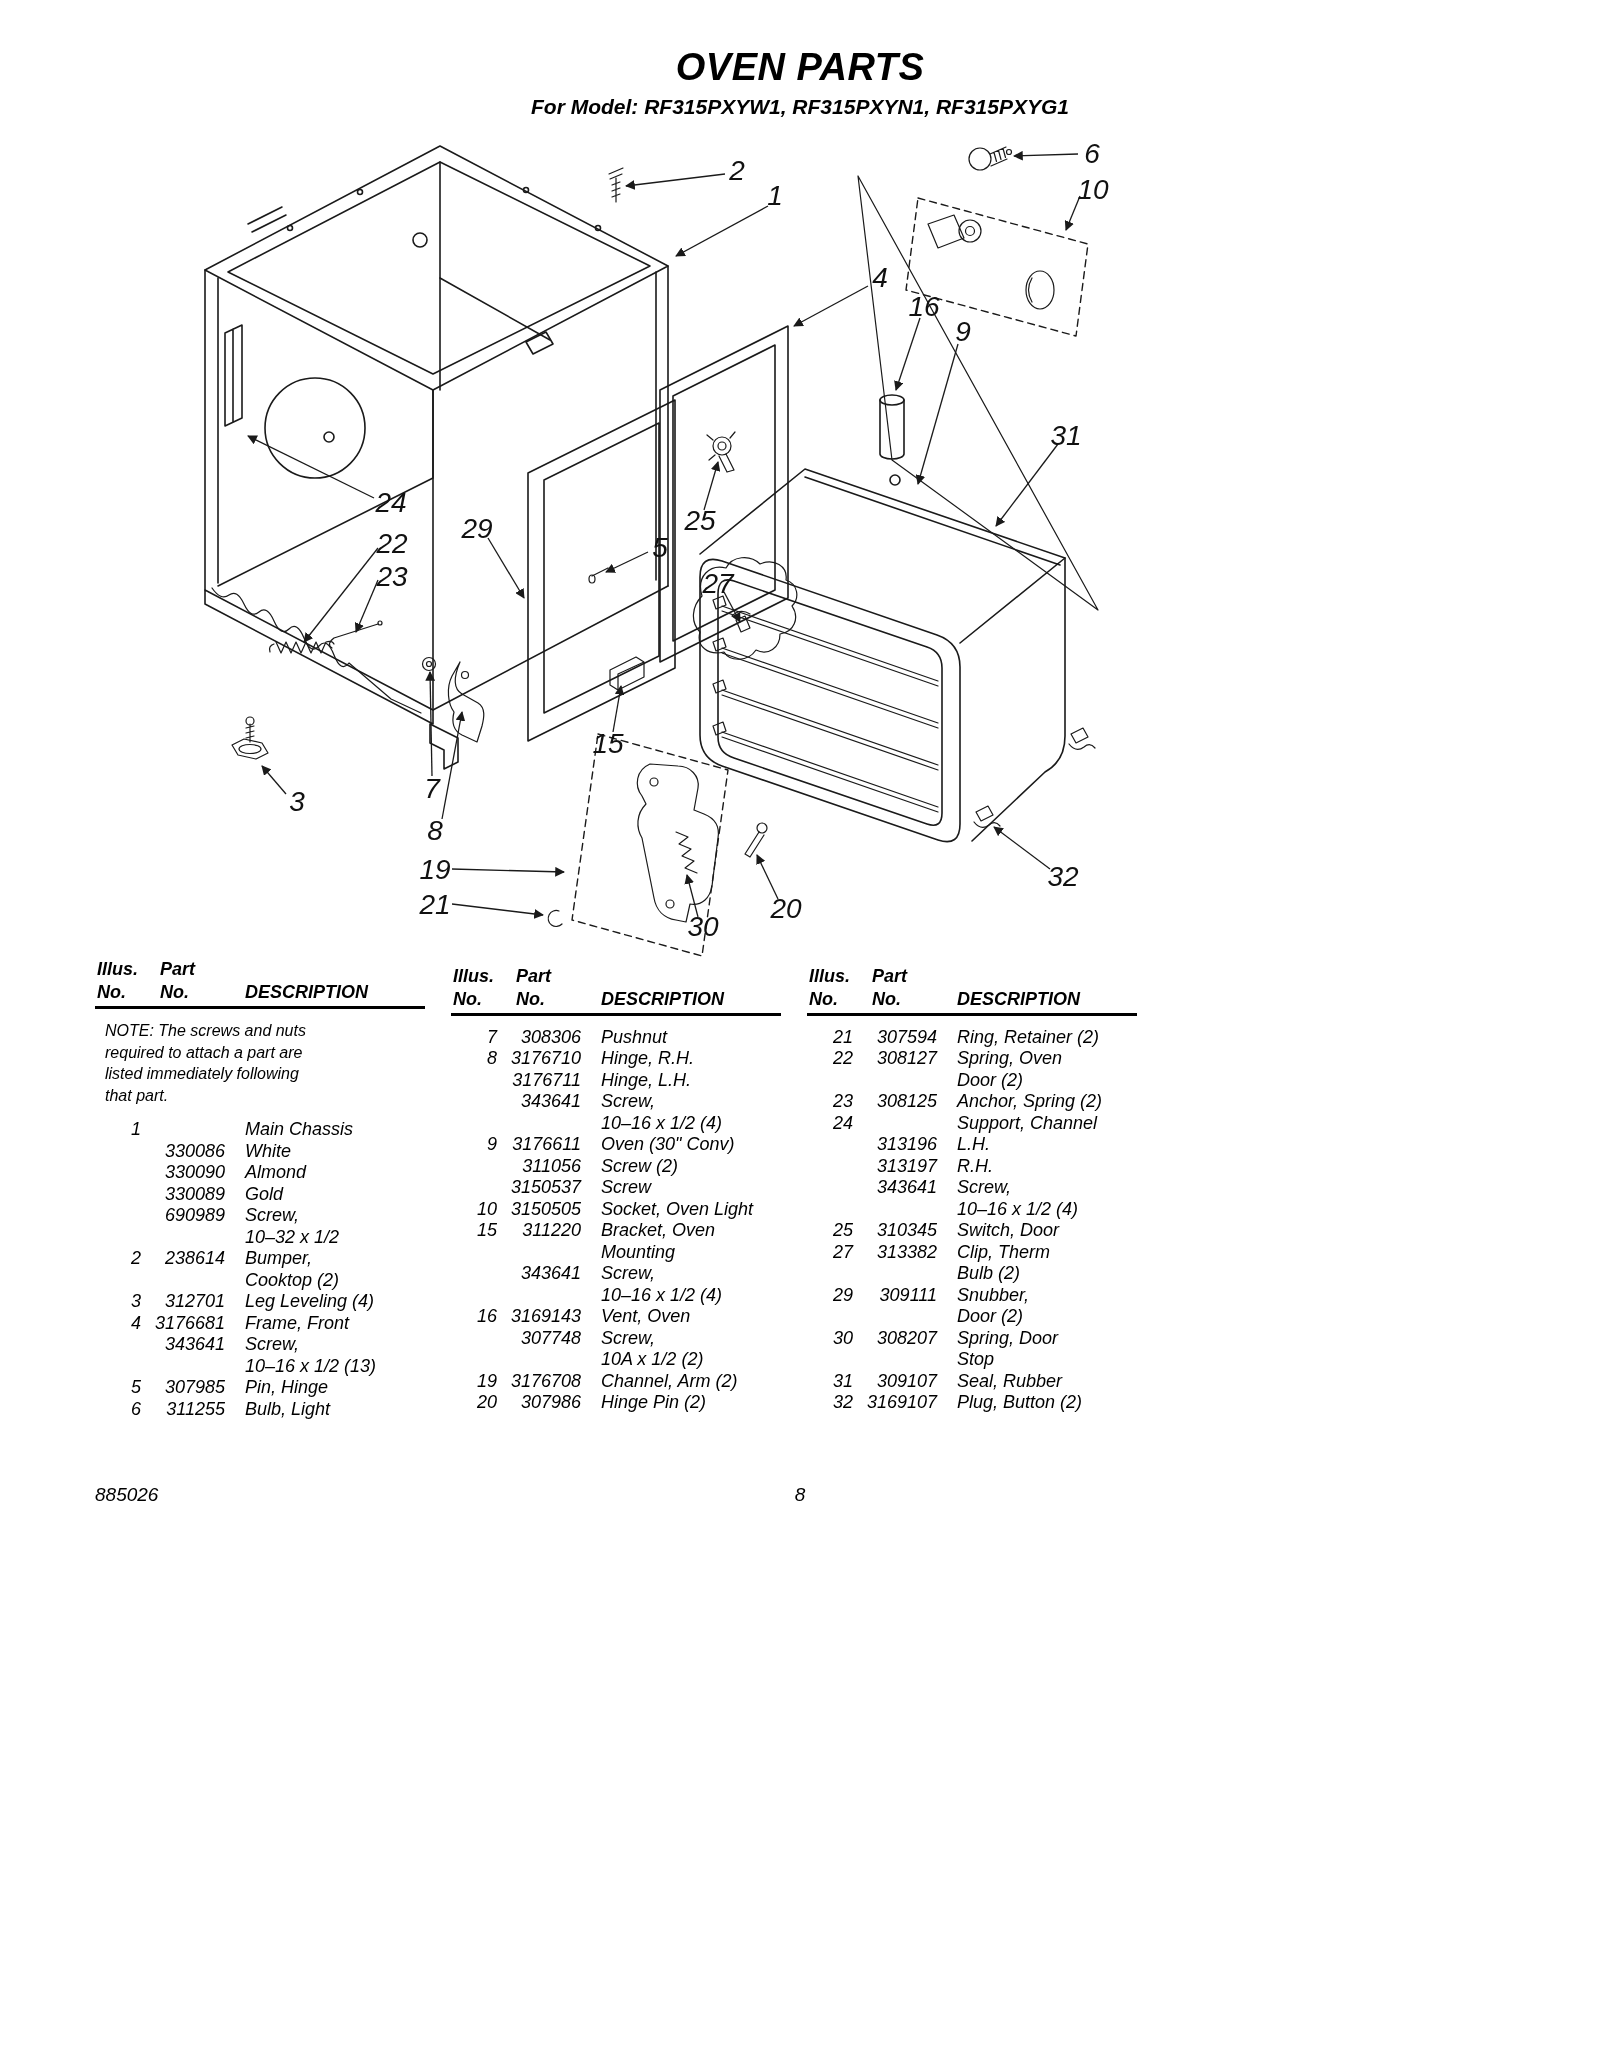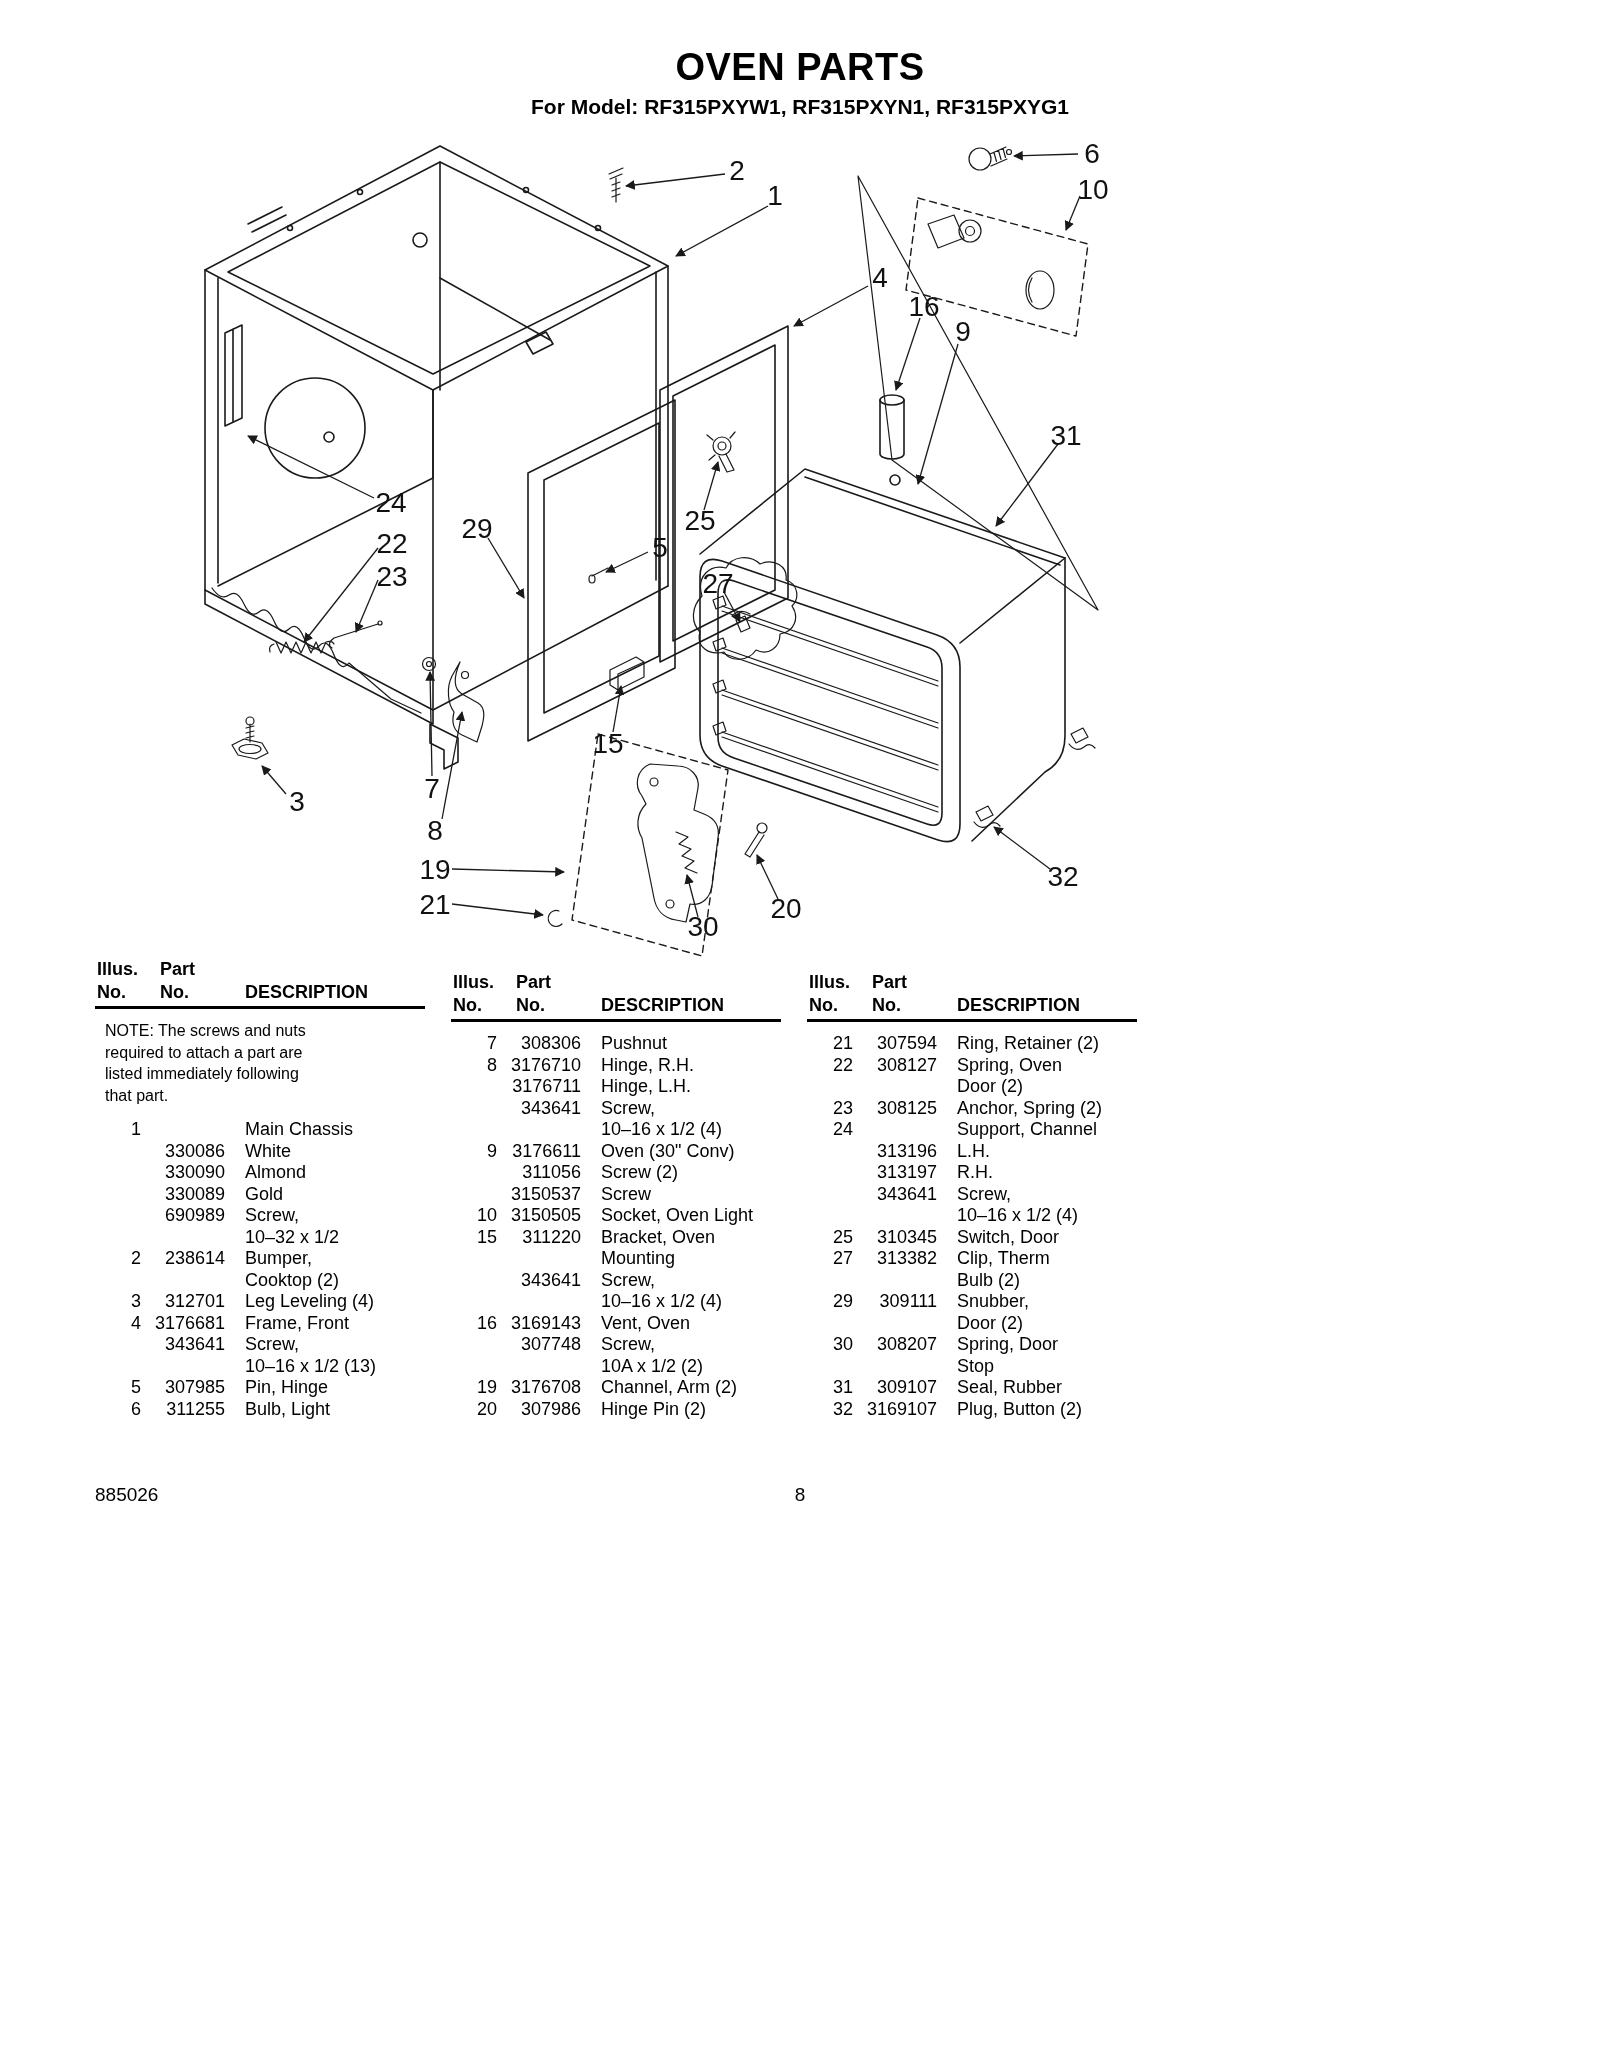--- a/index.html
+++ b/index.html
@@ -1,36 +1,36 @@
 <!DOCTYPE html>
 <html><head>
 <meta charset="utf-8">
 <style>
   html,body{margin:0;padding:0;background:#fff;}
   .page{position:relative;width:1600px;height:2071px;background:#fff;color:#000;
-        font-family:"Liberation Sans",sans-serif;overflow:hidden;}
+        font-family:"Liberation Sans",sans-serif;overflow:hidden;font-style:italic;}
 
   
   .header{position:absolute;top:46px;left:0;width:100%;text-align:center;}
   .title{font-size:38px;font-weight:bold;letter-spacing:.5px;}
   .model{font-size:21px;font-weight:bold;margin-top:6px;}
   .colors{font-size:21px;font-weight:bold;margin-top:3px;}
   .colors span{margin:0 27px;}
 
   
   .diagram{position:absolute;left:130px;top:128px;width:1170px;height:850px;}
   .s{stroke:#1a1a1a;stroke-width:1.6;fill:none;stroke-linejoin:round;stroke-linecap:round;}
   .thin{stroke-width:1.2;}
   .dash{stroke-dasharray:7 5;stroke-width:1.4;}
   .leader{stroke:#1a1a1a;stroke-width:1.3;fill:none;}
   .callout{font-family:"Liberation Sans",sans-serif;font-size:28px;fill:#111;
            text-anchor:middle;dominant-baseline:central;}
 
   
-  .tables{position:absolute;left:95px;top:958px;display:flex;align-items:flex-end;}
+  .tables{position:absolute;left:95px;top:958px;display:flex;align-items:center;}
   .tcol{width:330px;}
   .vsep{width:4px;border-left:2px solid #000;border-right:2px solid #000;
         margin-left:8px;margin-right:10px;}
   .hrow,.prow{display:grid;grid-template-columns:50px 80px auto;}
   .hrow{font-size:18px;line-height:23px;font-weight:bold;}
   .prow{font-size:18px;line-height:21.5px;}
   .cell.illus{text-align:right;padding-right:4px;}
   .cell.part{text-align:right;}
   .cell.desc{padding-left:20px;white-space:pre-line;}
   .h.illus{text-align:left;padding-left:2px;}

